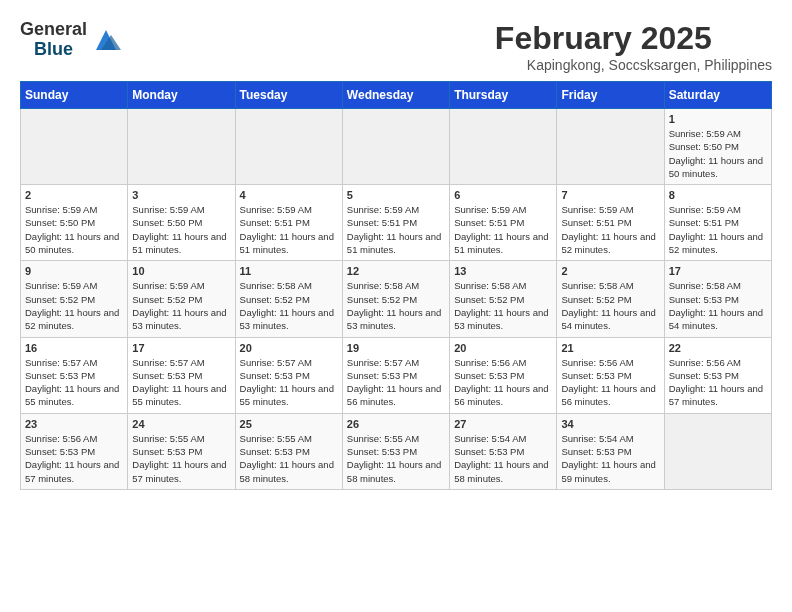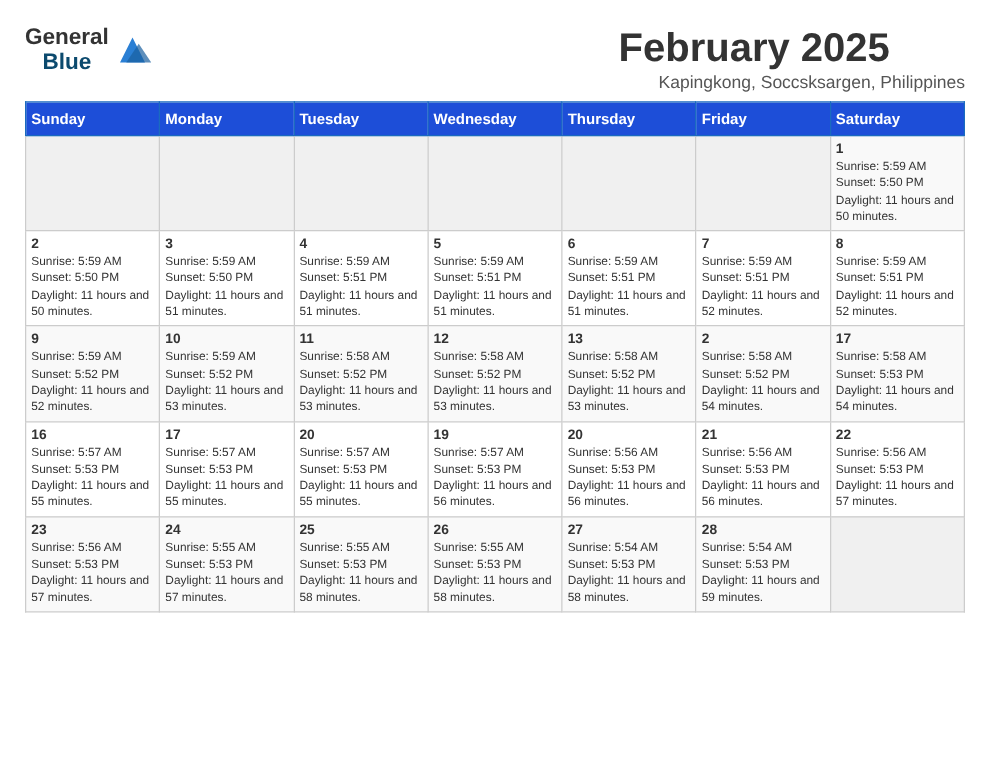--- a/index.html
+++ b/index.html
@@ -303,21 +303,21 @@
 Sunset: 5:53 PM
 Daylight: 11 hours and 58 minutes.</div>
         </td>
         <td>
           <span class="day-number">27</span>
           <div class="day-info" style="white-space: pre-line;">Sunrise: 5:54 AM
 Sunset: 5:53 PM
 Daylight: 11 hours and 58 minutes.</div>
         </td>
         <td>
-          <span class="day-number">28</span>
+          <span class="day-number">34</span>
           <div class="day-info" style="white-space: pre-line;">Sunrise: 5:54 AM
 Sunset: 5:53 PM
 Daylight: 11 hours and 59 minutes.</div>
         </td>
         <td class="empty-cell"></td>
       </tr>
     </tbody>
 </table>
 
 </body></html>

